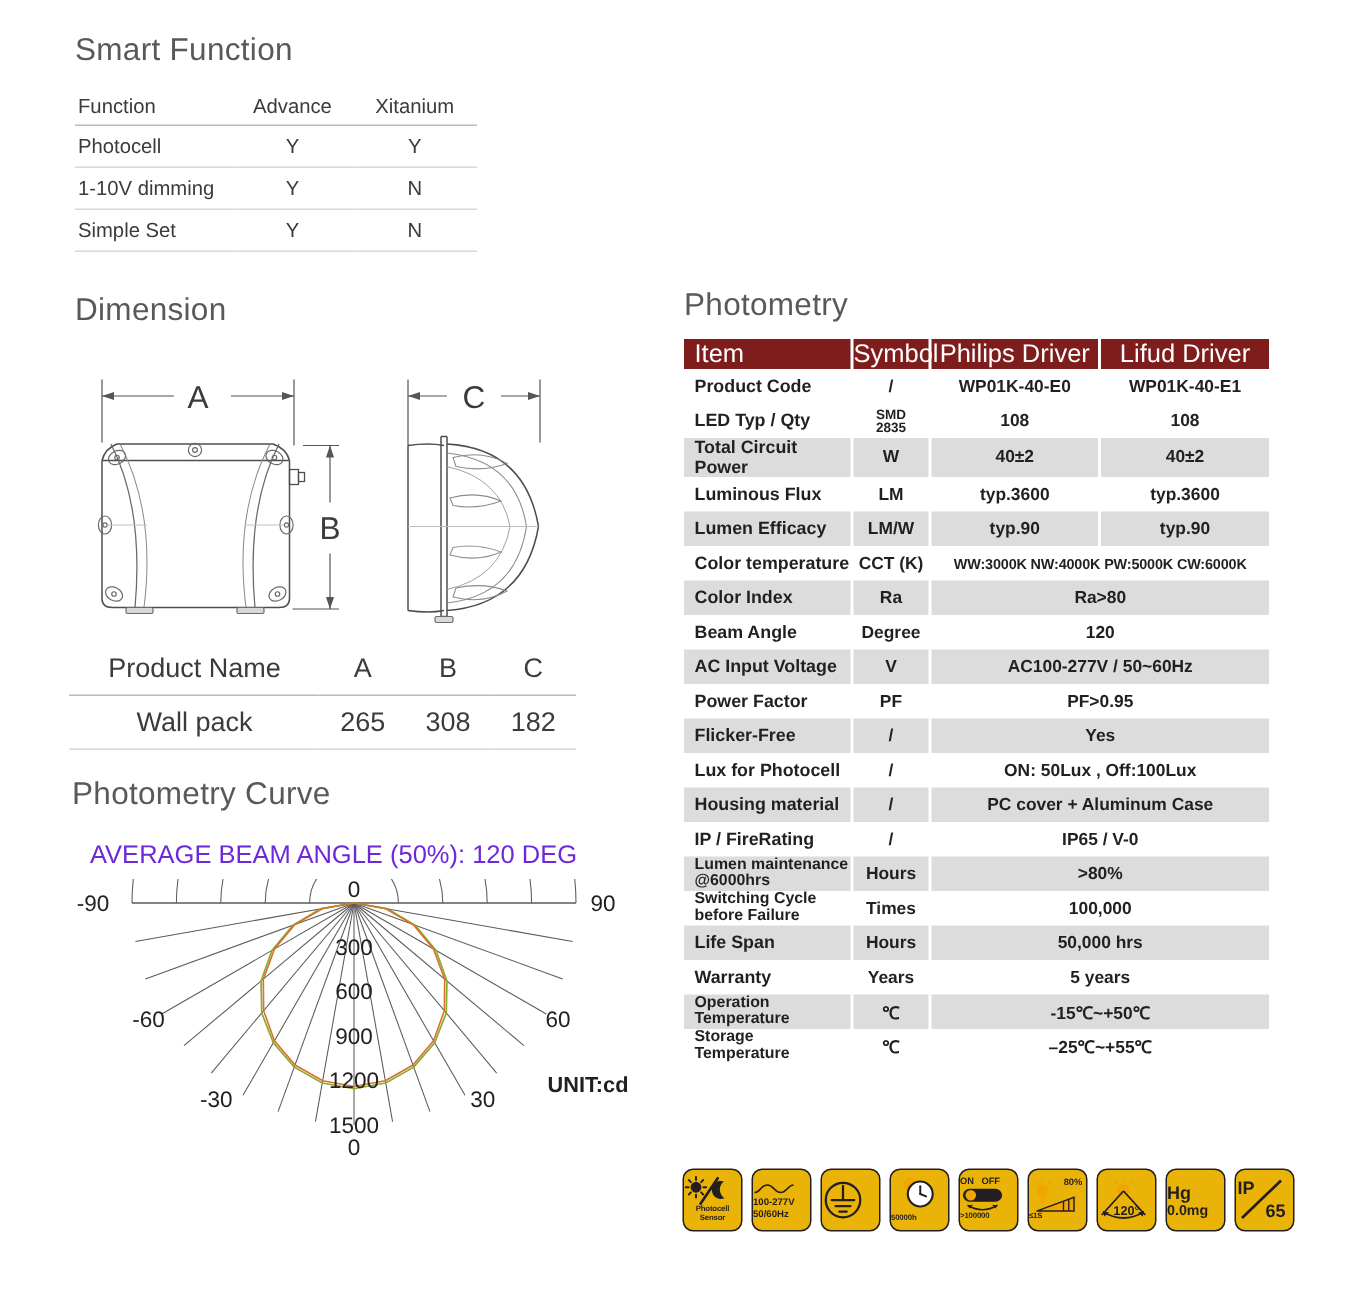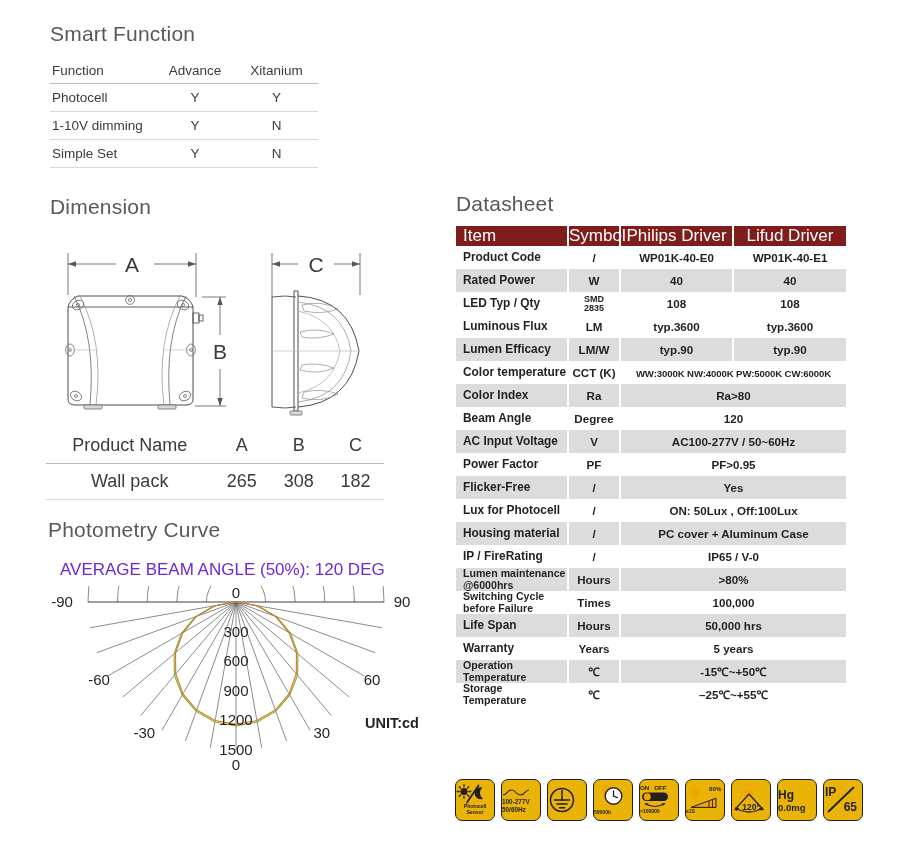--- a/index.html
+++ b/index.html
@@ -349,21 +349,21 @@
           <text x="188" y="109.8" font-size="15" fill="#231f20" font-family="Liberation Sans, sans-serif" text-anchor="middle">900</text>
           <text x="188" y="139.4" font-size="15" fill="#231f20" font-family="Liberation Sans, sans-serif" text-anchor="middle">1200</text>
           <text x="188" y="169" font-size="15" fill="#231f20" font-family="Liberation Sans, sans-serif" text-anchor="middle">1500</text>
           <text x="188" y="184" font-size="15" fill="#231f20" font-family="Liberation Sans, sans-serif" text-anchor="middle">0</text>
           <text x="344" y="141.8" font-size="14.5" fill="#231f20" font-family="Liberation Sans, sans-serif" text-anchor="middle" font-weight="bold">UNIT:cd</text>
         </svg>
     </div>
   </section>
 
   <section id="datasheet">
-    <div class="heading">Datasheet</div>
+    <div class="heading">Photometry</div>
     <table class="ds">
       <colgroup>
           <col class="c-item">
           <col class="c-sym">
           <col class="c-p">
           <col class="c-l">
         </colgroup>
       <thead>
         <tr>
           <th class="h-item">Item</th>
@@ -372,34 +372,34 @@
           <th>Lifud Driver</th>
         </tr>
       </thead>
       <tbody id="ds-body">
           <tr>
             <td class="item">Product Code</td>
             <td>/</td>
             <td>WP01K-40-E0</td>
             <td>WP01K-40-E1</td>
           </tr>
-          <tr class="alt">
-            <td class="item">Rated Power</td>
-            <td>W</td>
-            <td>40</td>
-            <td>40</td>
-          </tr>
           <tr>
             <td class="item">LED Typ / Qty</td>
             <td>
               <span class="sym-small">SMD</span>
               <span class="sym-small">2835</span>
             </td>
             <td>108</td>
             <td>108</td>
+          </tr>
+          <tr class="alt">
+            <td class="item">Total Circuit Power</td>
+            <td>W</td>
+            <td>40±2</td>
+            <td>40±2</td>
           </tr>
           <tr>
             <td class="item">Luminous Flux</td>
             <td>LM</td>
             <td>typ.3600</td>
             <td>typ.3600</td>
           </tr>
           <tr class="alt">
             <td class="item">Lumen Efficacy</td>
             <td>LM/W</td>

